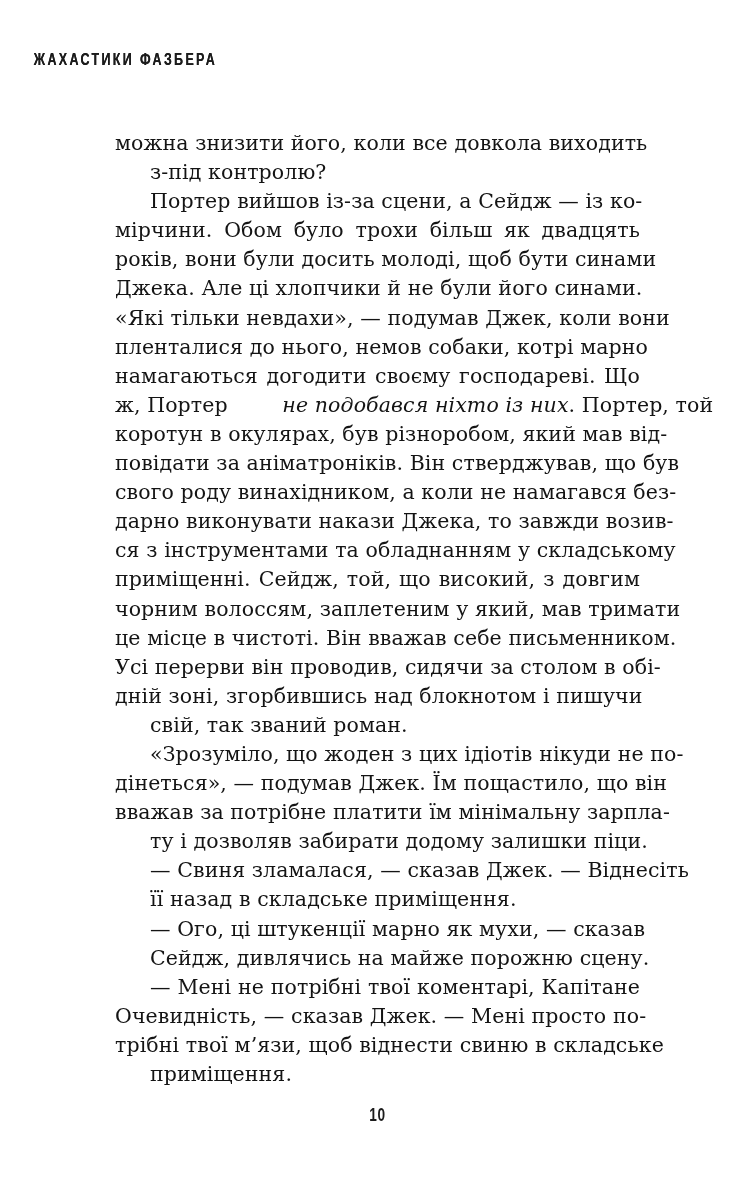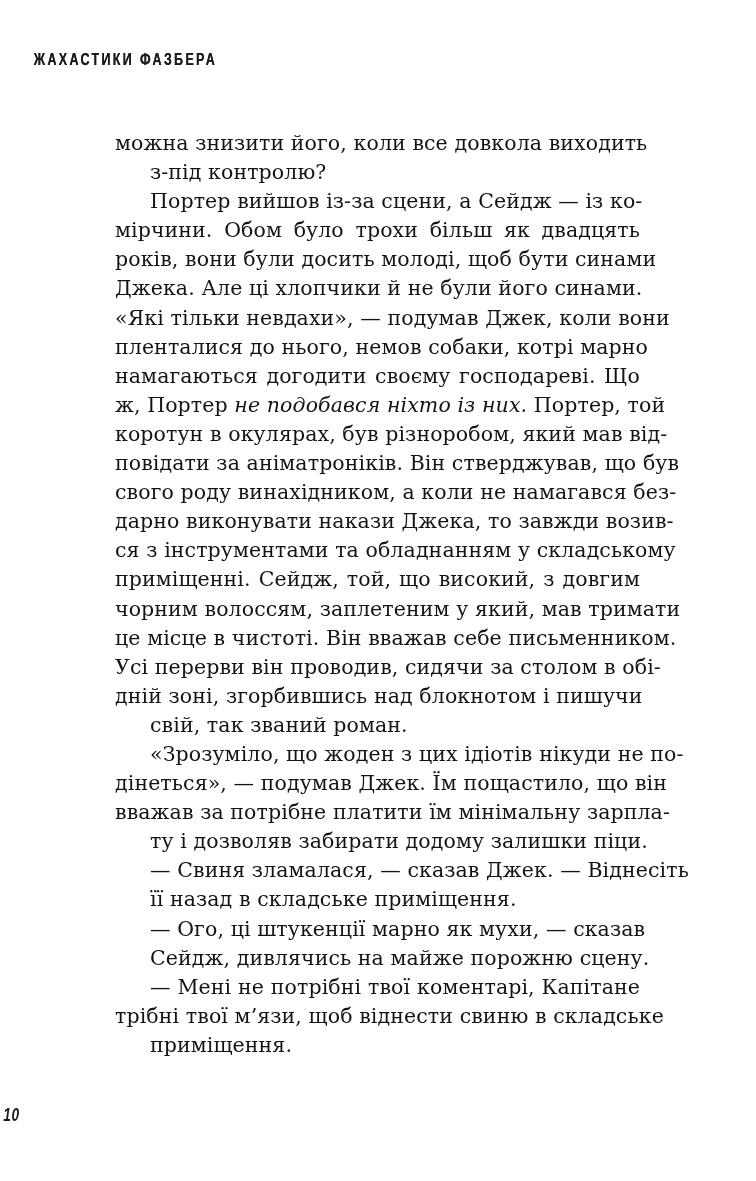--- a/index.html
+++ b/index.html
@@ -52,29 +52,29 @@
   }
   .line.para-end {
     text-align-last: left;
     margin-left: 35px;
   }
   .line.indent {
     text-indent: 35px;
   }
   .line em {
     font-style: italic;
+    margin-left: 48px;
   }
   
   .page-number {
     position: absolute;
     top: 1104px;
     left: 0;
     width: 100%;
-    text-align: left;
-    font-style: italic;
+    text-align: center;
   }
   .page-number .pn-inner {
     display: inline-block;
     font-family: "Liberation Sans", sans-serif;
     font-weight: bold;
     font-size: 19px;
     letter-spacing: 1px;
     color: #1c1c1c;
     transform: scaleX(0.72);
     transform-origin: center;
@@ -113,20 +113,21 @@
       <div class="line para-end">свій, так званий роман.</div>
       <div class="line indent">«Зрозуміло, що жоден з цих ідіотів нікуди не по-</div>
       <div class="line">дінеться», — подумав Джек. Їм пощастило, що він</div>
       <div class="line">вважав за потрібне платити їм мінімальну зарпла-</div>
       <div class="line para-end">ту і дозволяв забирати додому залишки піци.</div>
       <div class="line indent">— Свиня зламалася, — сказав Джек. — Віднесіть</div>
       <div class="line para-end">її назад в складське приміщення.</div>
       <div class="line indent">— Ого, ці штукенції марно як мухи, — сказав</div>
       <div class="line para-end">Сейдж, дивлячись на майже порожню сцену.</div>
       <div class="line indent">— Мені не потрібні твої коментарі, Капітане</div>
+      <div class="line">Очевидність, — сказав Джек. — Мені просто по-</div>
       <div class="line">трібні твої м’язи, щоб віднести свиню в складське</div>
       <div class="line para-end">приміщення.</div>
     </div>
 
   <div class="page-number">
     <span class="pn-inner">10</span>
   </div>
 
 </div>
 

